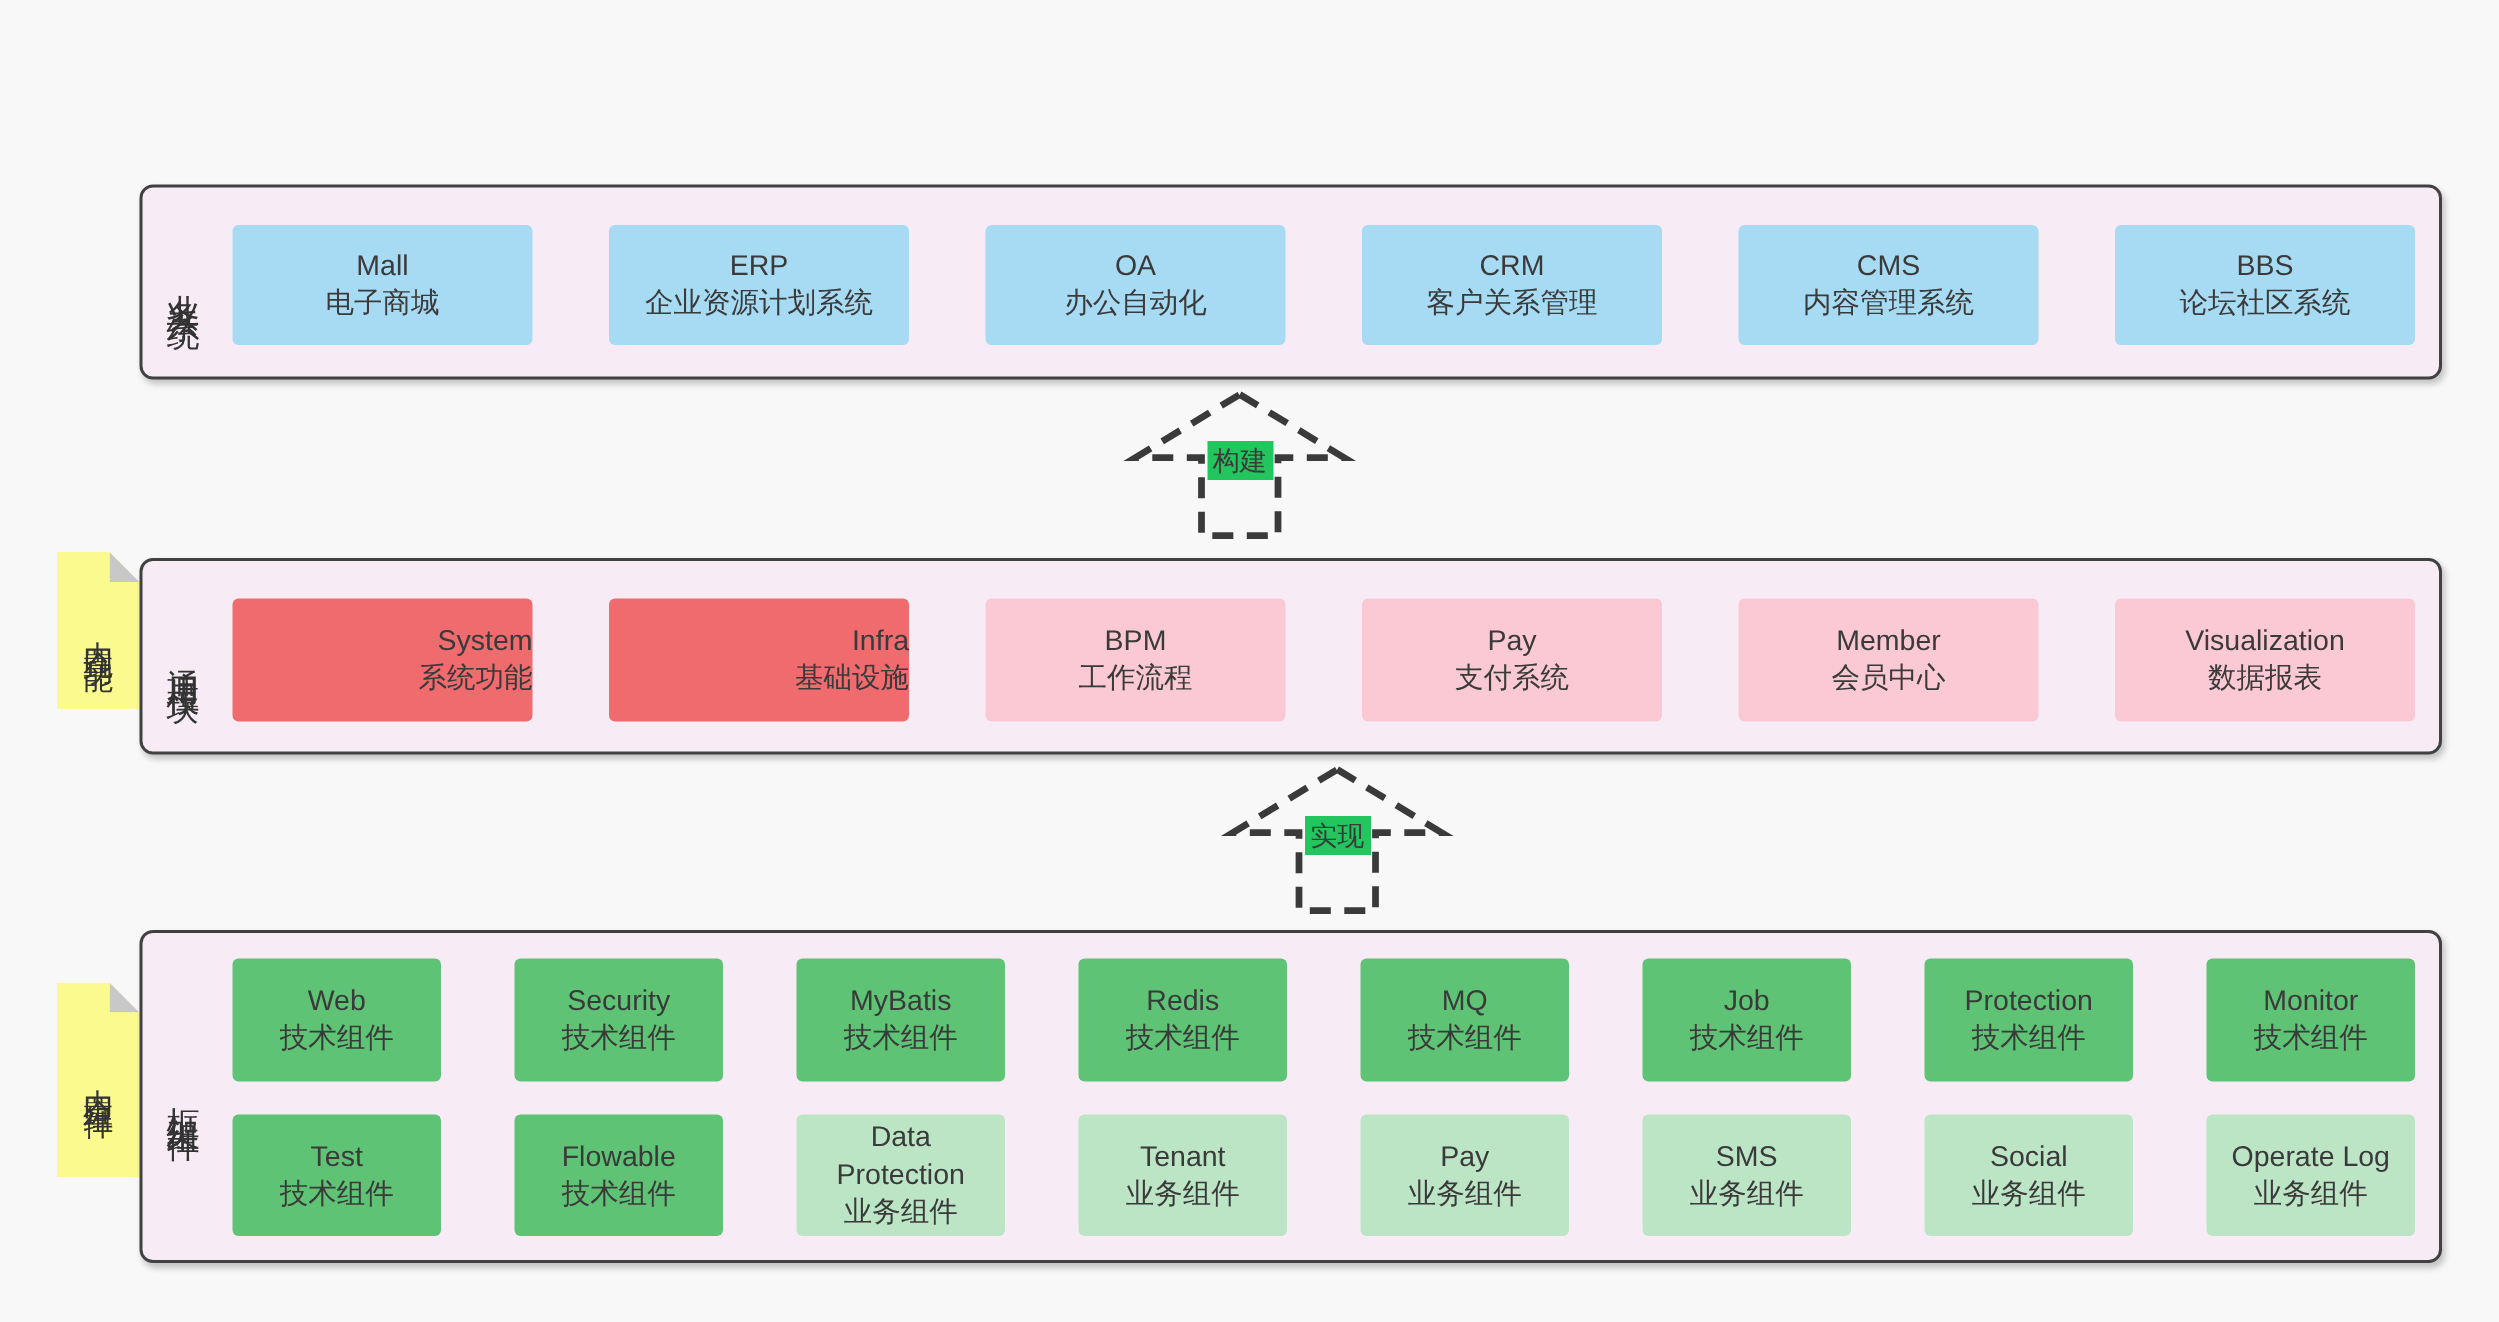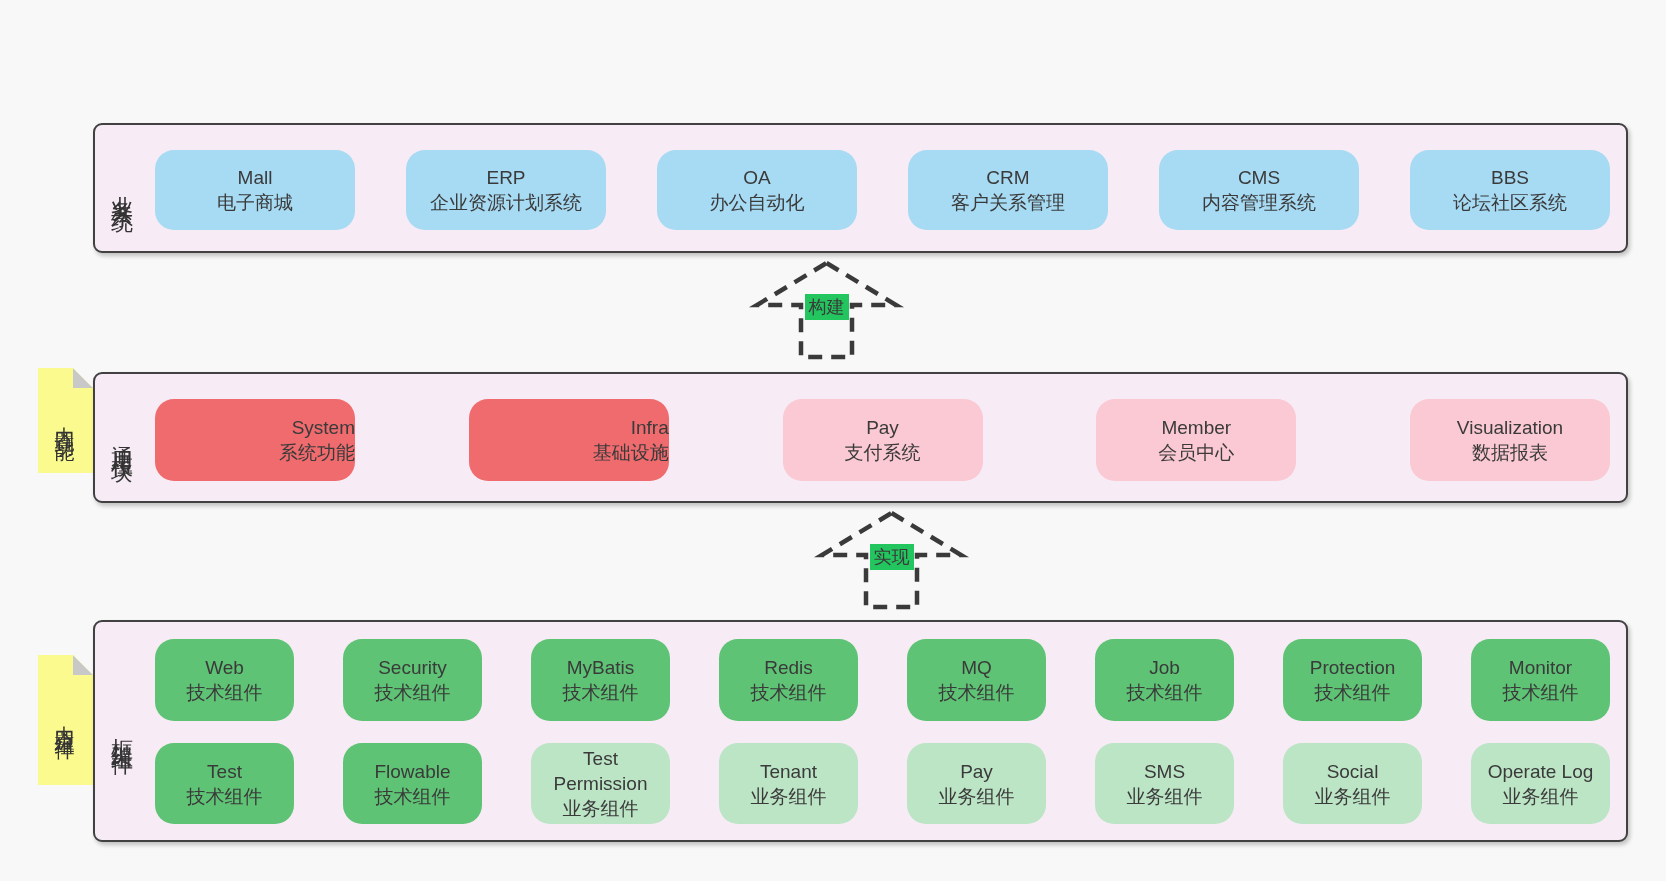--- a/index.html
+++ b/index.html
@@ -27,21 +27,21 @@
   }
   .row{
     position:absolute;left:60px;right:16px;
     display:flex;justify-content:space-between;
   }
   #layer-business .row{top:25px;height:80px;}
   #layer-modules .row{top:25px;height:82px;}
   #layer-components .row-1{top:17px;height:82px;}
   #layer-components .row-2{top:121px;height:81px;}
   .box{
-    box-sizing:border-box;border-radius:19px;
+    box-sizing:border-box;border-radius:4px;
     display:flex;flex-direction:column;align-items:center;justify-content:center;
     text-align:center;line-height:25px;font-size:18px;
   }
   .box-wide{width:200px;}
   .box-narrow{width:139px;padding:0 12px;}
   .box-name{font-size:19px;}
   .box-desc{font-size:19px;}
   .blue{background:var(--blue,#a7daf3);}
   .red{background:var(--red,#ef6b6e);align-items:flex-end;}
   .pink{background:var(--pink,#fac9d3);}
@@ -123,20 +123,24 @@
   <div class="row">
       <div class="box box-wide red">
         <div class="box-name">System</div>
         <div class="box-desc">系统功能</div>
       </div>
       <div class="box box-wide red">
         <div class="box-name">Infra</div>
         <div class="box-desc">基础设施</div>
       </div>
       <div class="box box-wide pink">
+        <div class="box-name">BPM</div>
+        <div class="box-desc">工作流程</div>
+      </div>
+      <div class="box box-wide pink">
         <div class="box-name">Pay</div>
         <div class="box-desc">支付系统</div>
       </div>
       <div class="box box-wide pink">
         <div class="box-name">Member</div>
         <div class="box-desc">会员中心</div>
       </div>
       <div class="box box-wide pink">
         <div class="box-name">Visualization</div>
         <div class="box-desc">数据报表</div>
@@ -195,21 +199,21 @@
   <div class="row row-2">
       <div class="box box-narrow green-dark">
         <div class="box-name">Test</div>
         <div class="box-desc">技术组件</div>
       </div>
       <div class="box box-narrow green-dark">
         <div class="box-name">Flowable</div>
         <div class="box-desc">技术组件</div>
       </div>
       <div class="box box-narrow green-light">
-        <div class="box-name">Test Permission</div>
+        <div class="box-name">Data Protection</div>
         <div class="box-desc">业务组件</div>
       </div>
       <div class="box box-narrow green-light">
         <div class="box-name">Tenant</div>
         <div class="box-desc">业务组件</div>
       </div>
       <div class="box box-narrow green-light">
         <div class="box-name">Pay</div>
         <div class="box-desc">业务组件</div>
       </div>

